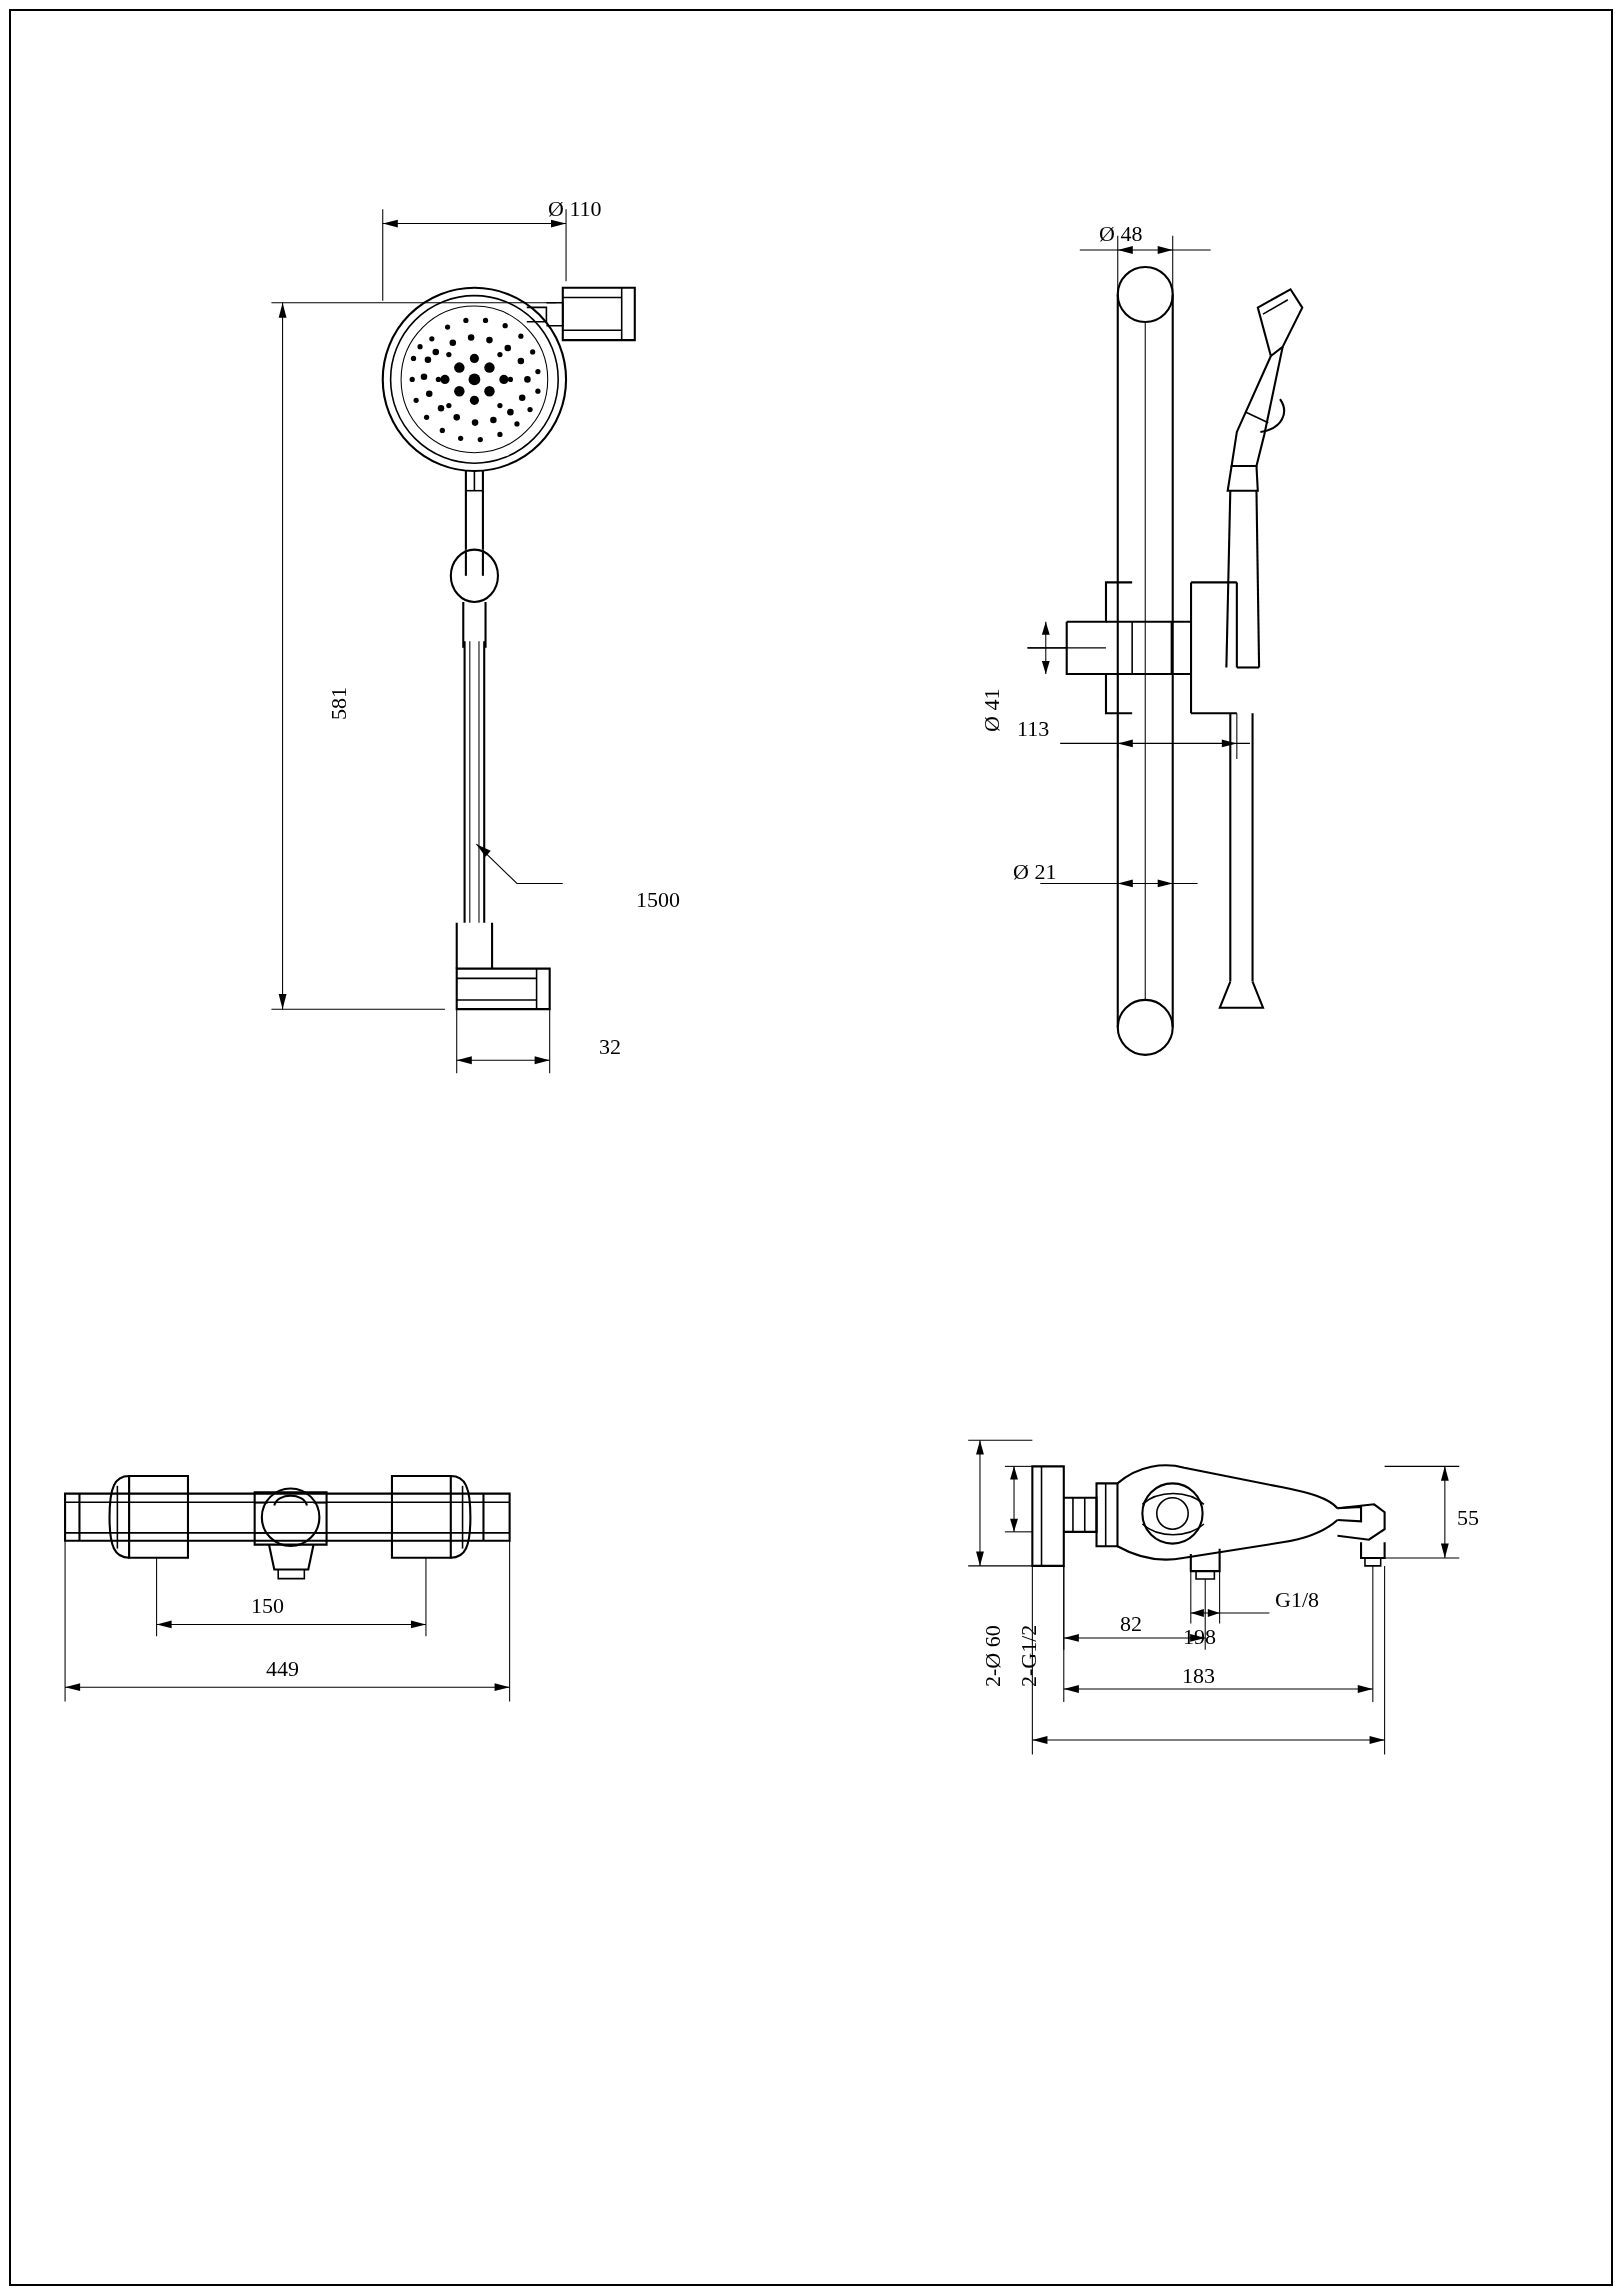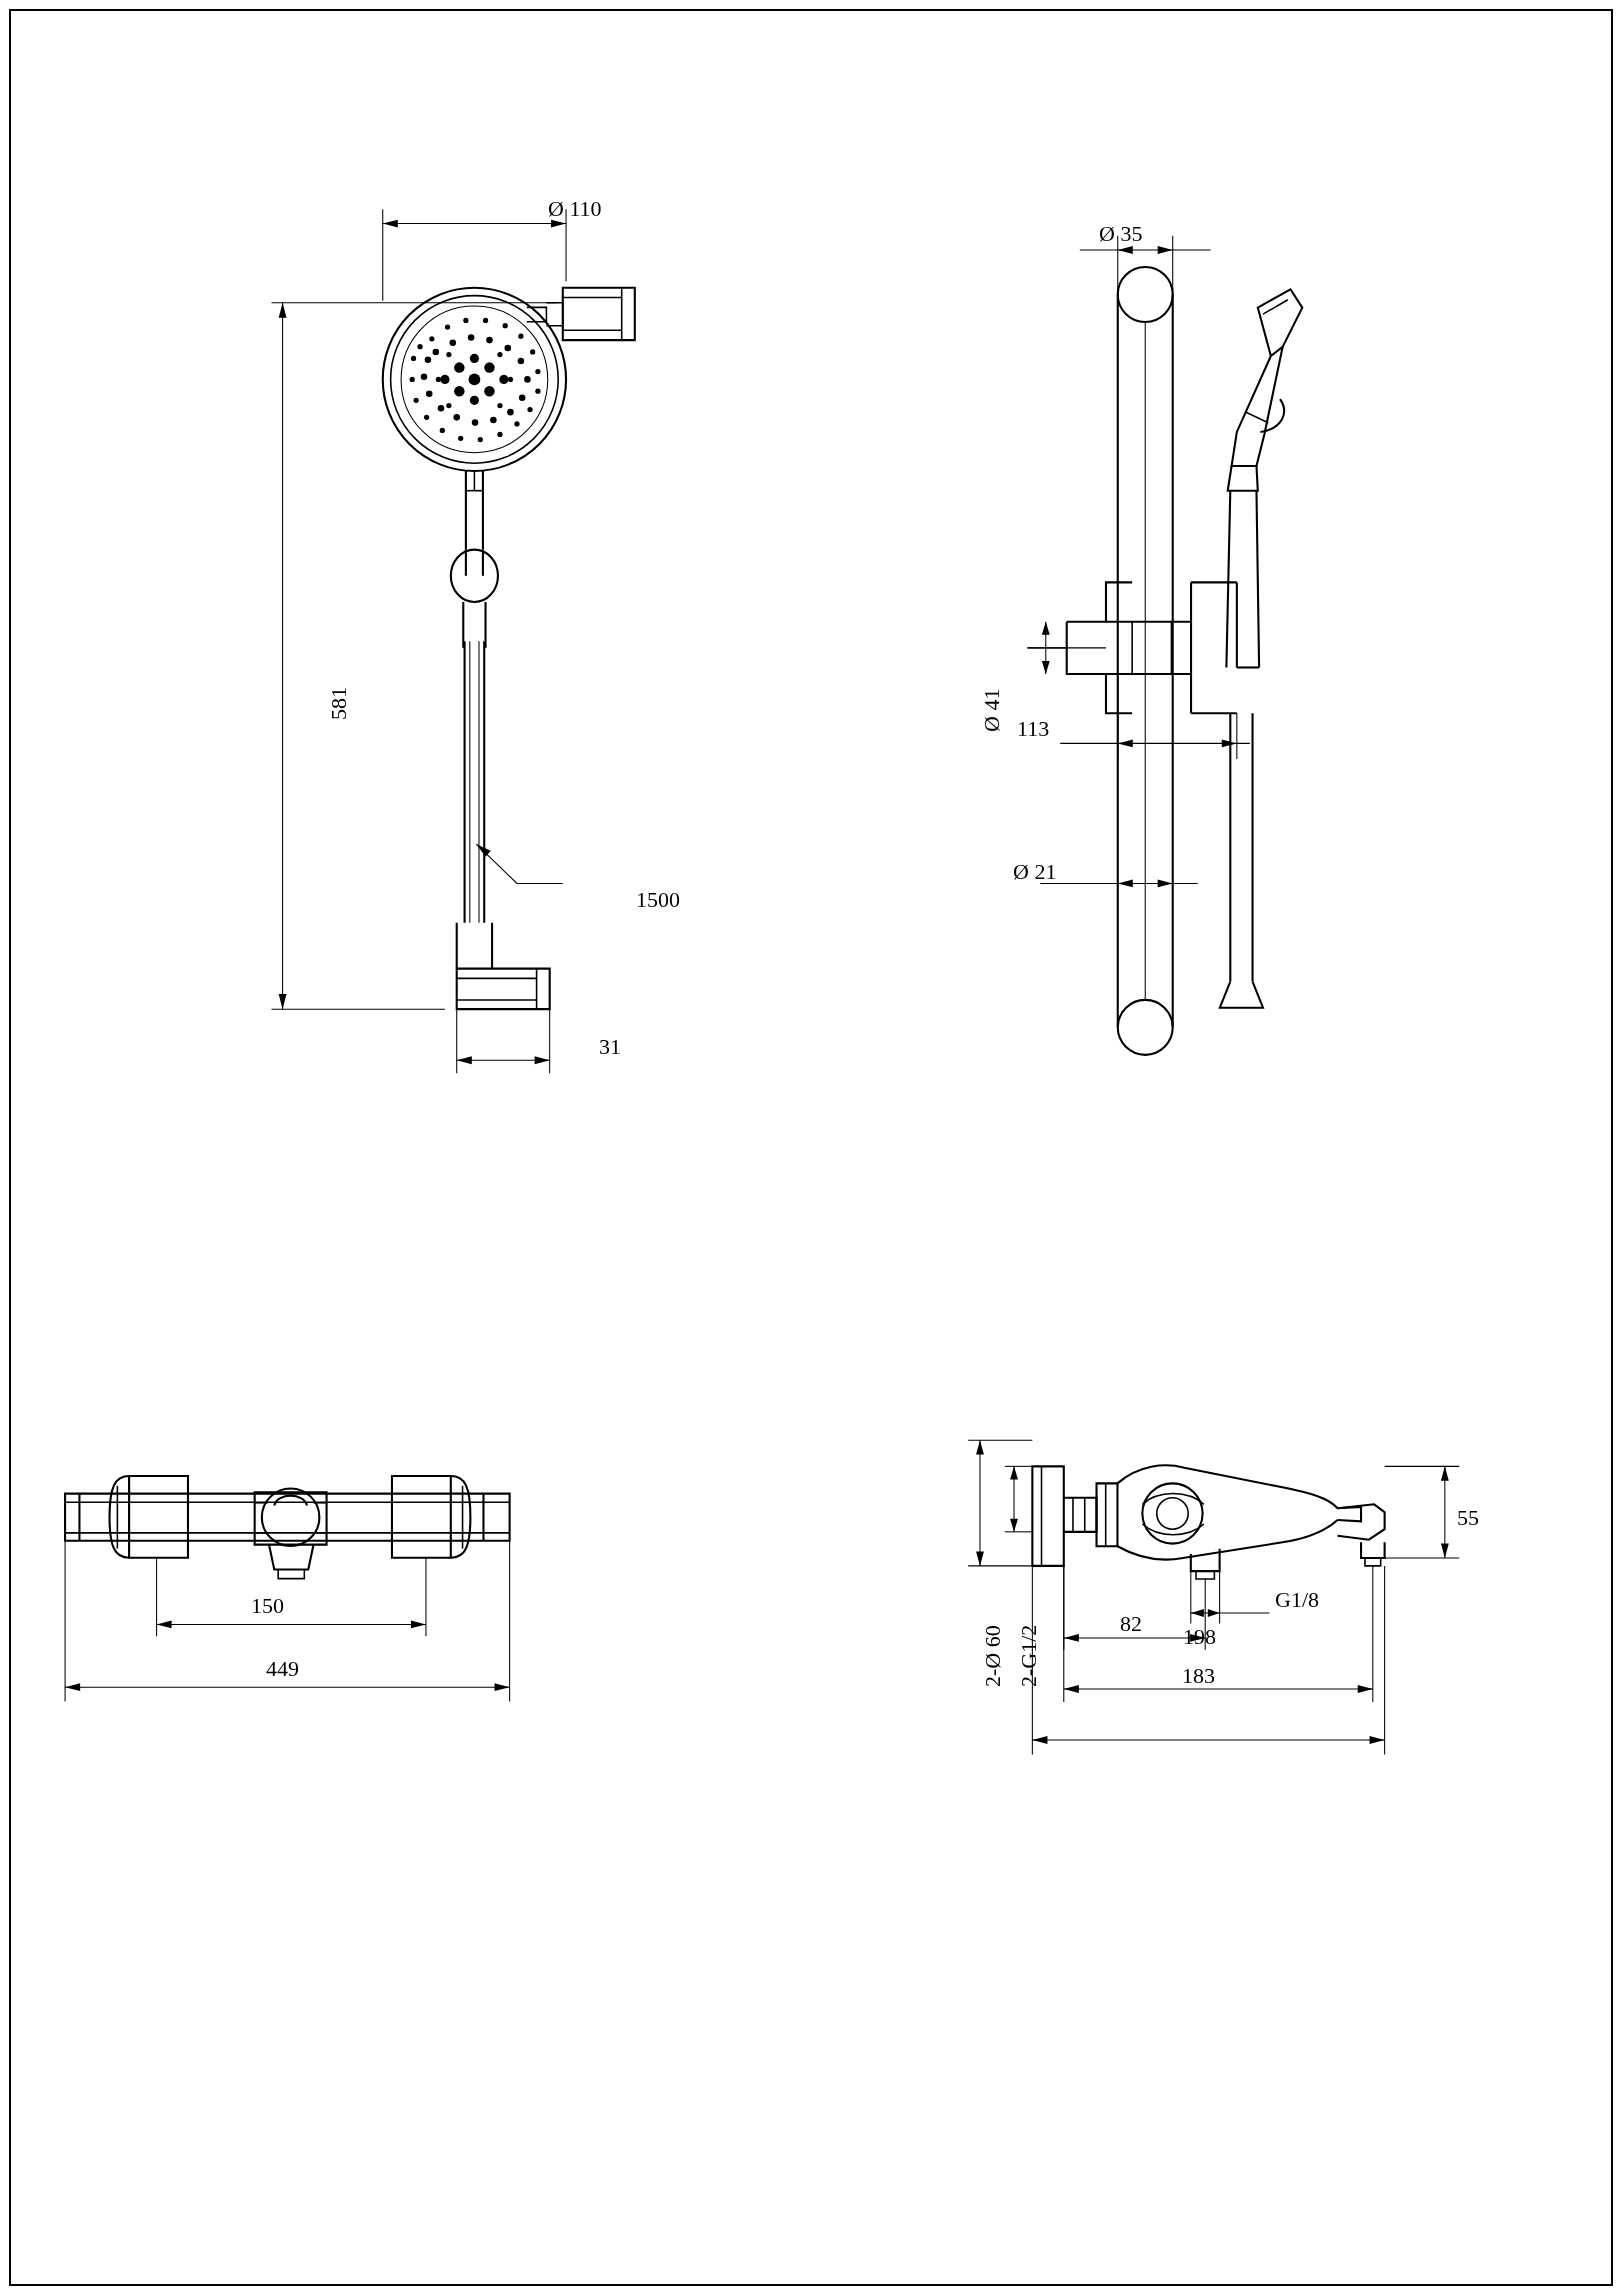--- a/index.html
+++ b/index.html
@@ -456,23 +456,23 @@
         <text class="dim-text" x="400" y="466" text-anchor="middle" style="display: none;">198</text>
       </g>
     </svg>
   </div>
 
   <div>
 
     <span class="lbl" style="left:548px; top:196px;">Ø 110</span>
     <span class="lbl rot" style="left:326px; top:720px;">581</span>
     <span class="lbl" style="left:636px; top:887px;">1500</span>
-    <span class="lbl" style="left:599px; top:1034px;">31</span>
-
-    <span class="lbl" style="left:1099px; top:221px;">Ø 35</span>
+    <span class="lbl" style="left:599px; top:1034px;">32</span>
+
+    <span class="lbl" style="left:1099px; top:221px;">Ø 48</span>
     <span class="lbl rot" style="left:979px; top:732px;">Ø 41</span>
     <span class="lbl" style="left:1017px; top:716px;">113</span>
     <span class="lbl" style="left:1013px; top:859px;">Ø 21</span>
 
     <span class="lbl" style="left:251px; top:1593px;">150</span>
     <span class="lbl" style="left:266px; top:1656px;">449</span>
 
     <span class="lbl" style="left:1457px; top:1505px;text-align:center;">55</span>
     <span class="lbl rot" style="left:980px; top:1687px;">2-Ø 60</span>
     <span class="lbl rot" style="left:1016px; top:1687px;">2-G1/2</span>

